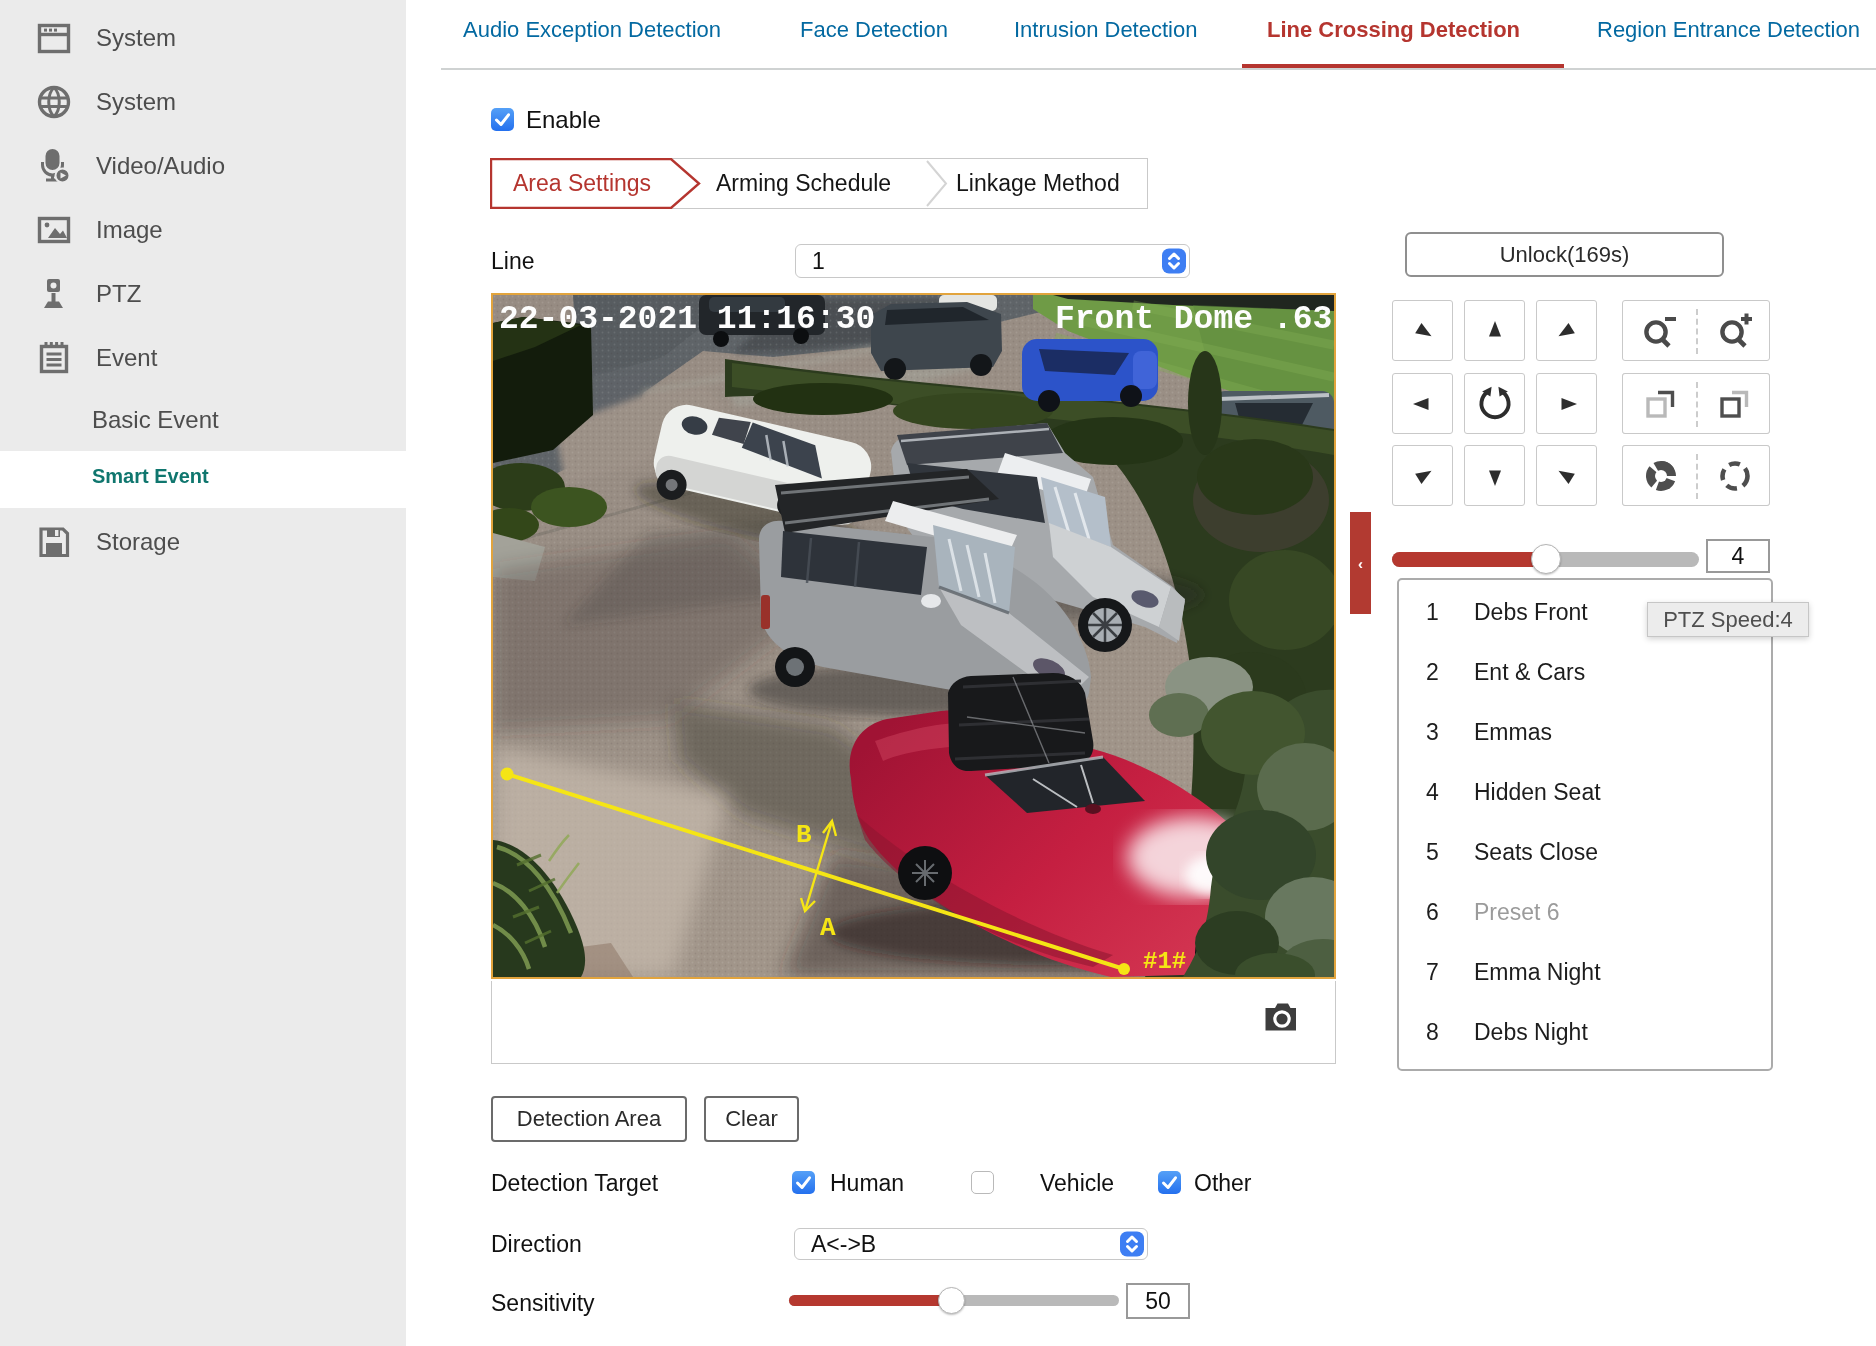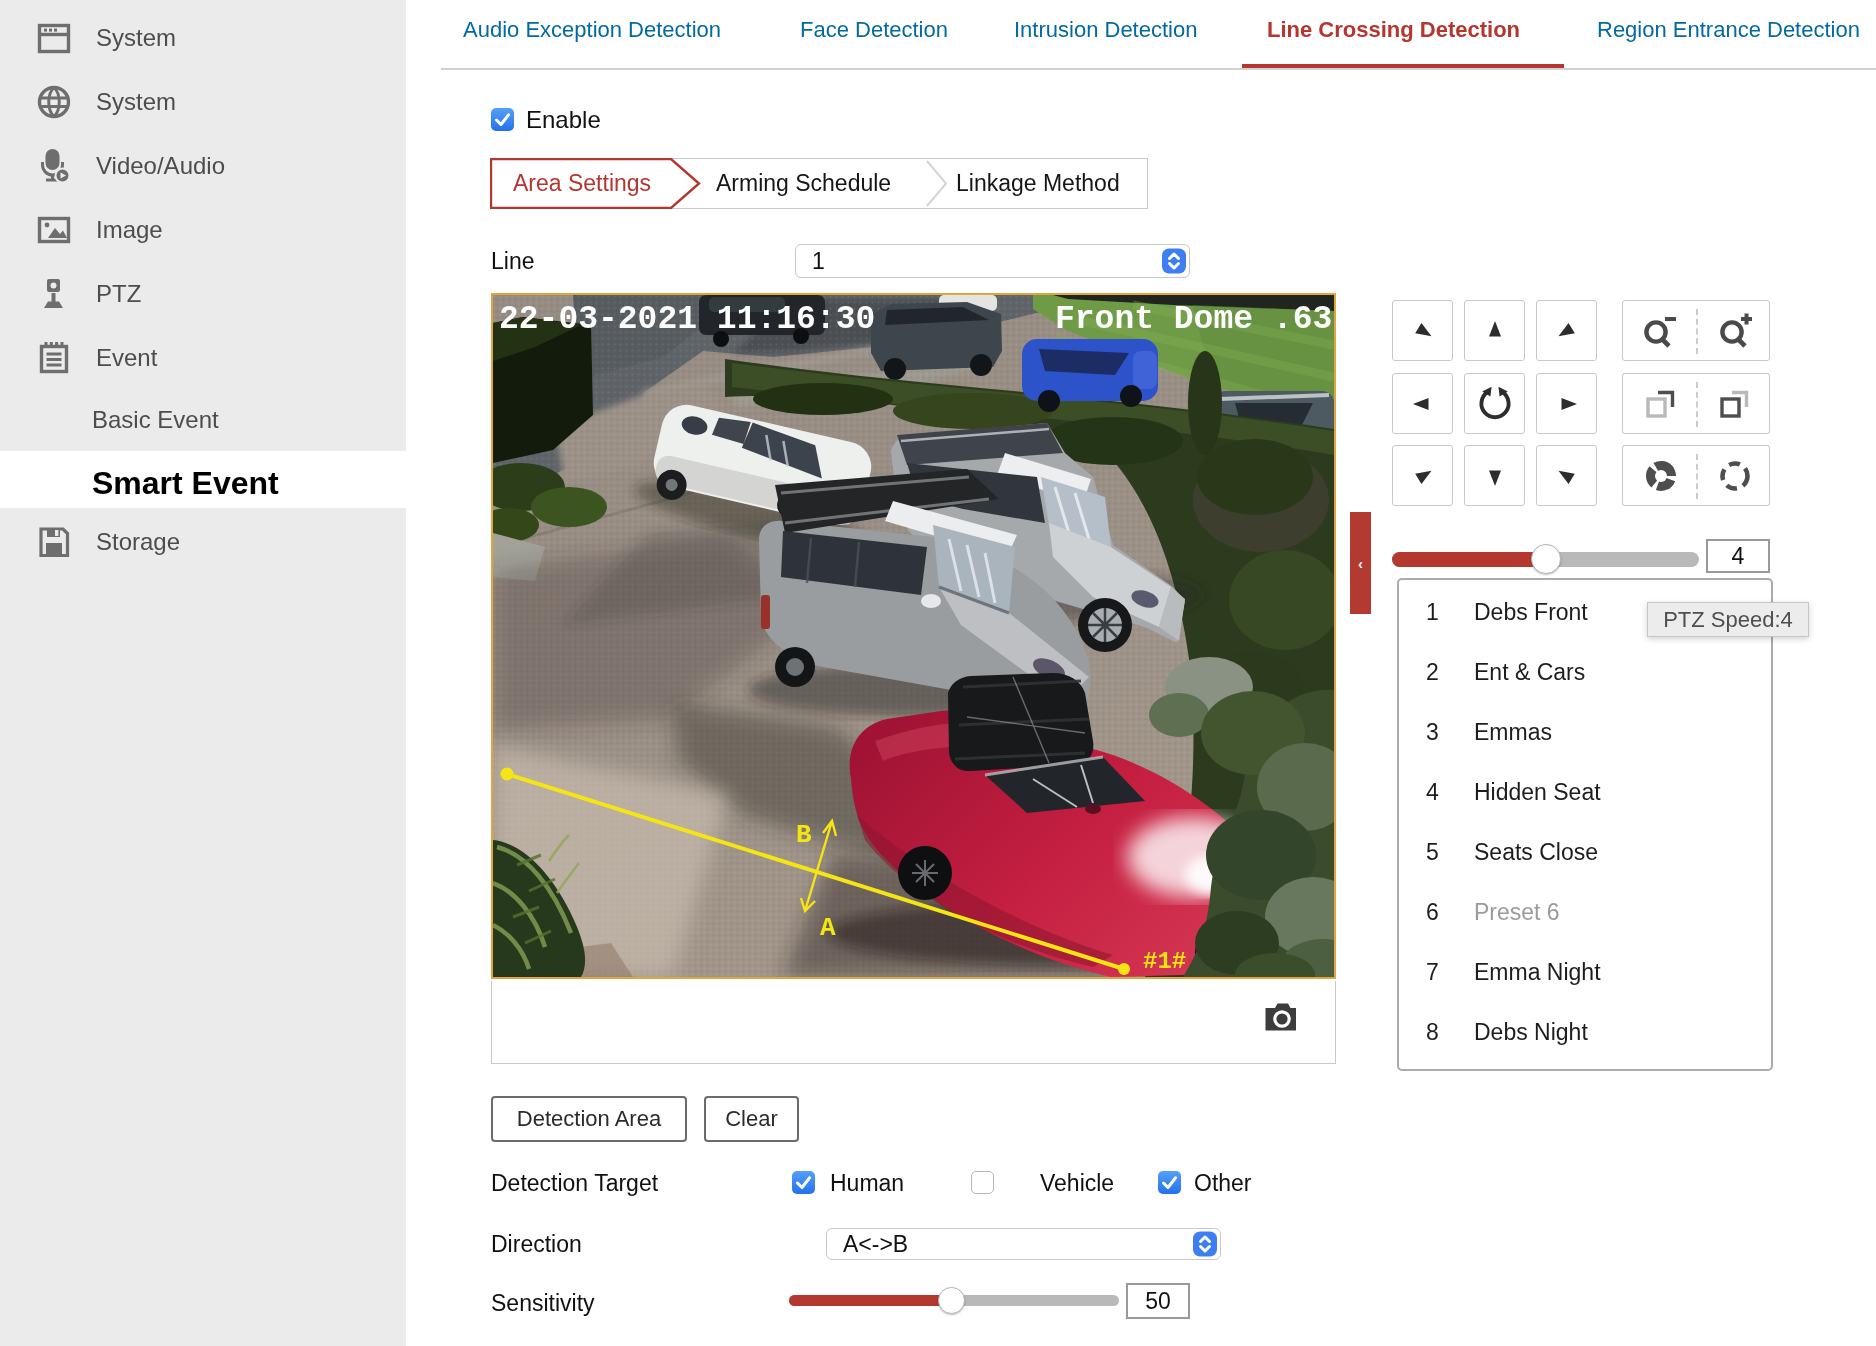--- a/index.html
+++ b/index.html
@@ -7,21 +7,21 @@
   font-family:"Liberation Sans", sans-serif; }
 .abs { position:absolute; }
 #page { position:relative; width:1876px; height:1346px; }
 
 
 #sidebar { position:absolute; left:0; top:0; width:406px; height:1346px; background:#ebebeb; }
 .mitem { position:absolute; left:96px; font-size:24px; color:#4d4d4d; white-space:nowrap; }
 .micon { position:absolute; left:36px; width:36px; height:36px; }
 .sub { left:92px; }
 #smartband { position:absolute; left:0; top:451px; width:406px; height:57px; background:#fff; }
-#smart { position:absolute; left:92px; top:465px; font-size:32px; font-weight:bold; color:#000000; }
+#smart { position:absolute; left:92px; top:465px; font-size:20px; font-weight:bold; color:#0f766e; }
 
 
 .ttab { position:absolute; top:17px; font-size:22px; color:#0369a1; white-space:nowrap; }
 #ttab-active { font-weight:bold; color:#b5352f; }
 #redline { position:absolute; left:1242px; top:64px; width:322px; height:4px; background:#b5352f; }
 #grayline { position:absolute; left:441px; top:68px; width:1435px; height:2px; background:#cfd2d2; }
 
 
 #enable-cb { left:491px; top:108px; }
 .bluecb { position:absolute; width:23px; height:23px; border-radius:5px;
@@ -400,36 +400,37 @@
   <div class="graycb" style="left:971px; top:1171px;"></div>
   <div class="cblab" style="left:1012px; top:1170px;margin-left:28px;">Vehicle</div>
   <div class="bluecb" style="left:1158px; top:1171px;">
       <svg width="23" height="23" viewBox="0 0 23 23">
         <path d="M5.5 12 L10 16.5 L17.5 6.8" fill="none" stroke="#fff" stroke-width="3" stroke-linecap="round" stroke-linejoin="round"></path>
       </svg>
     </div>
   <div class="cblab" style="left:1194px; top:1170px;">Other</div>
 
   <div class="lab" style="left:491px; top:1231px;">Direction</div>
-  <div class="selbox" style="left:794px; top:1228px; width:395px; height:32px;margin-left:32px;">
+  <div class="selbox" style="left:794px; top:1228px; width:354px; height:32px;">
     <div class="val">A&lt;-&gt;B</div>
     <div class="stepper"><svg width="24" height="25" viewBox="0 0 24 25">
           <g fill="none" stroke="#fff" stroke-width="3" stroke-linecap="round" stroke-linejoin="round">
             <path d="M7.5 10 L12 5.5 L16.5 10"></path>
             <path d="M7.5 15 L12 19.5 L16.5 15"></path>
           </g>
         </svg></div>
   </div>
 
   <div class="lab" style="left:491px; top:1290px;">Sensitivity</div>
   <div class="slider-track" style="left:789px; top:1295px; width:330px; height:11px;"></div>
   <div class="slider-fill" style="left:789px; top:1295px; width:163px; height:11px;"></div>
   <div class="slider-thumb" style="left:938px; top:1287px; width:27px; height:27px;"></div>
   <div class="valbox" style="left:1126px; top:1283px; width:64px; height:36px;">50</div>
 
+  <div class="abs" id="unlock">Unlock(169s)</div>
   <div id="ptzpad">
     <div class="pad" style="left:1392px; top:300px;">
         <svg width="28" height="28" viewBox="0 0 28 28">
           <path d="M8.5 8 L24 14 L8.5 20 Z" fill="#2d2d2d" transform="rotate(32 14 14)"></path>
         </svg>
       </div>
     <div class="pad" style="left:1464px; top:300px;">
         <svg width="28" height="28" viewBox="0 0 28 28">
           <path d="M8.5 8 L24 14 L8.5 20 Z" fill="#2d2d2d" transform="rotate(-90 14 14)"></path>
         </svg>

